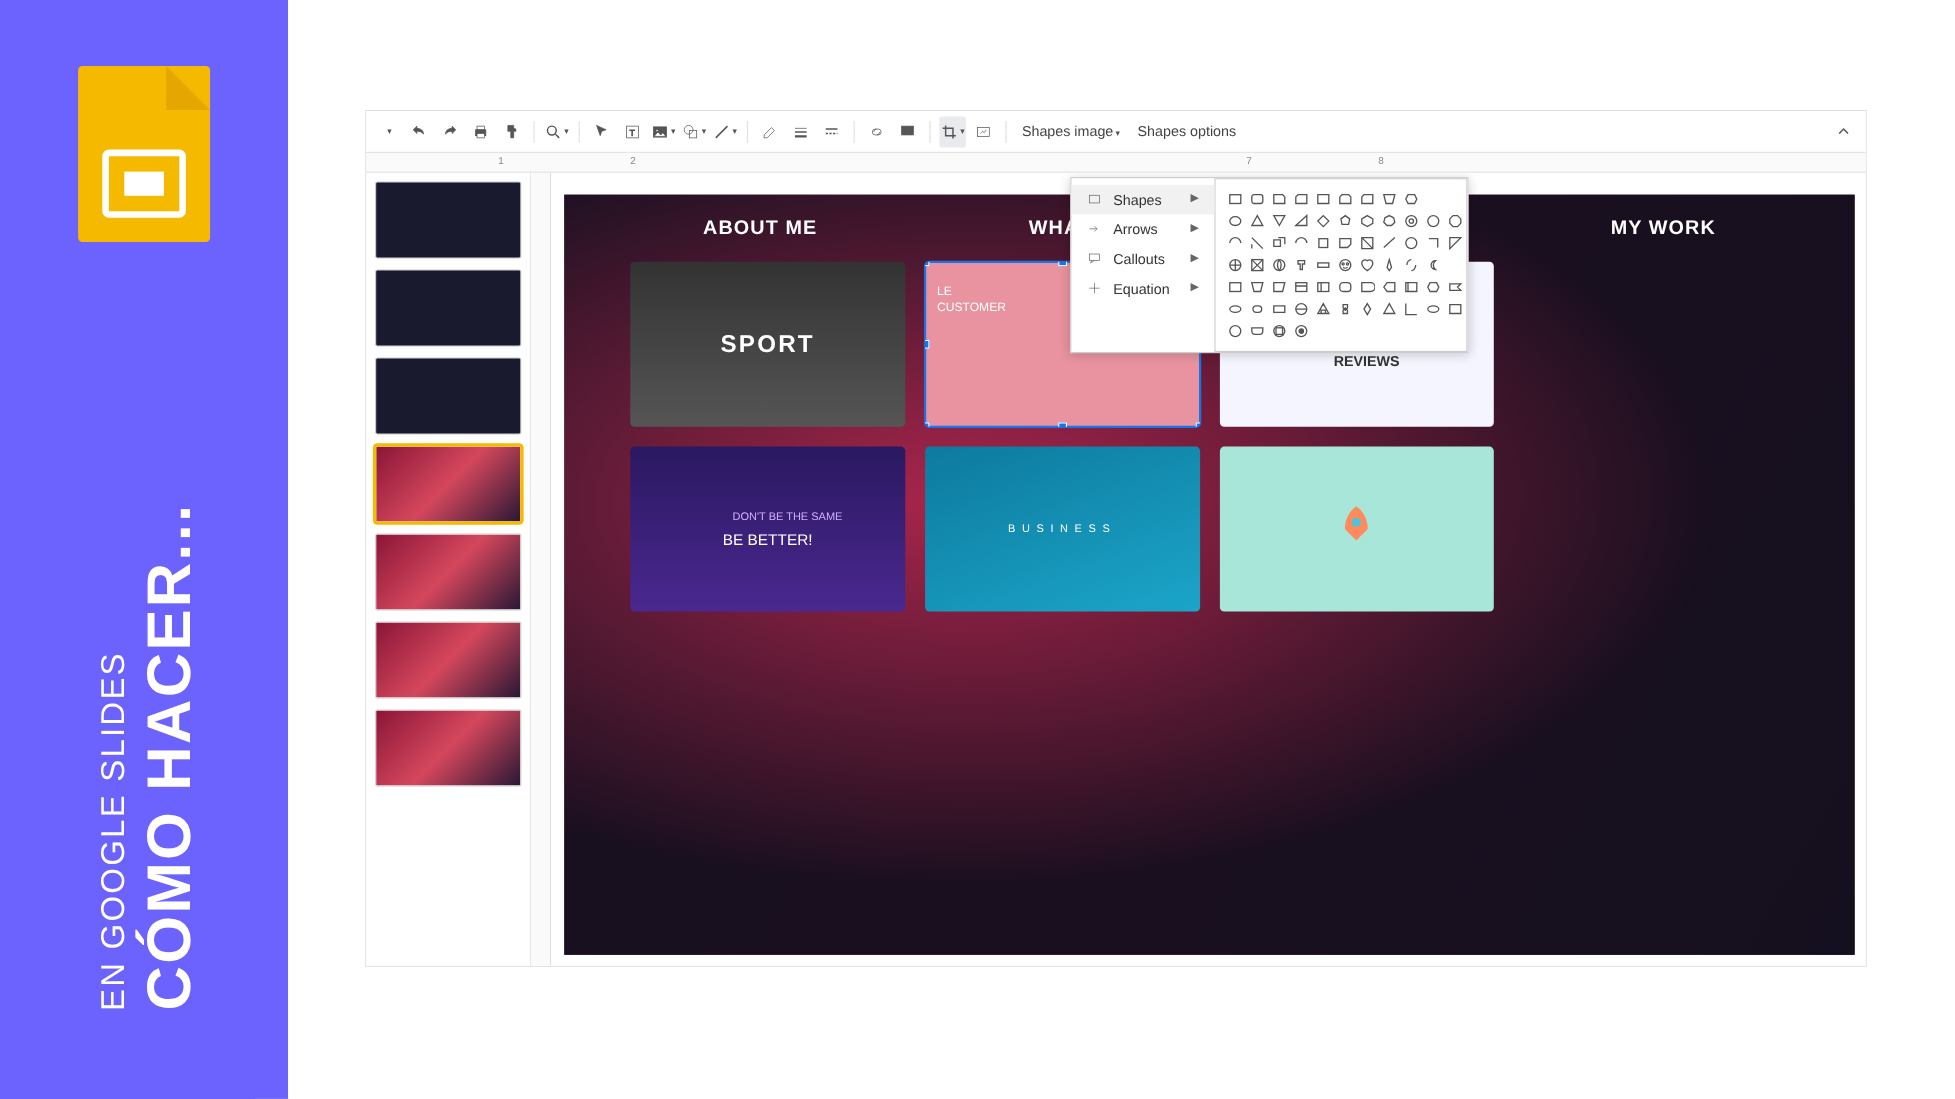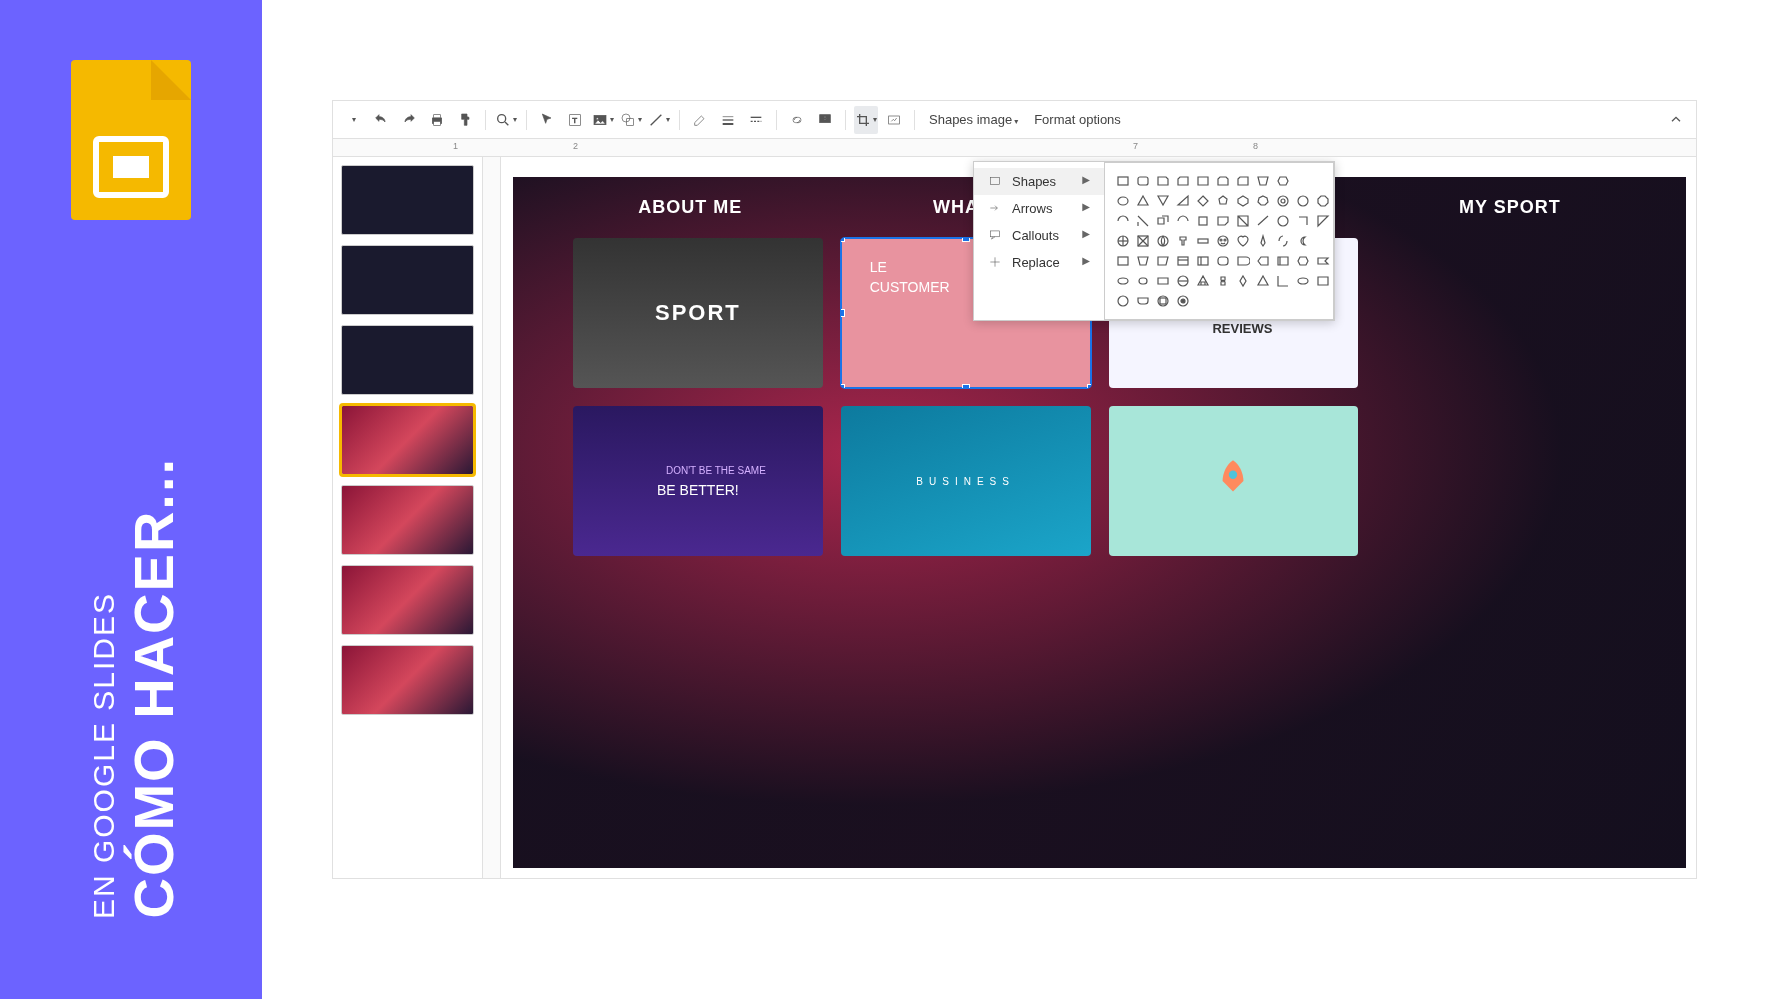--- a/index.html
+++ b/index.html
@@ -196,21 +196,21 @@
           <span class="caret">▾</span>
         </div>
     <div class="tb-btn">
           <svg class="ico" viewBox="0 0 24 24">
             <rect x="4" y="6" width="16" height="12" fill="none" stroke="#555"></rect>
             <path d="M8 14l3-3 2 2 3-4" fill="none" stroke="#555"></path>
           </svg>
         </div>
     <div class="tb-sep"></div>
     <div class="tb-text"><span>Shapes image</span><span class="caret">▾</span></div>
-    <div class="tb-text">Format options</div>
+    <div class="tb-text">Shapes options</div>
     <div class="tb-btn collapse-arrow">
           <svg class="ico" viewBox="0 0 24 24">
             <path d="M6 14l6-6 6 6" fill="none" stroke="#555" stroke-width="2"></path>
           </svg>
         </div>
   </div>
 
   <div class="ruler">
     <span style="left:120px">1</span>
     <span style="left:240px">2</span>
@@ -230,28 +230,28 @@
       <div class="thumb red"></div>
     </div>
 
     <div class="canvas-area">
       <div class="vruler"></div>
       <div class="slide">
         <div class="nav-tabs">
           <span>ABOUT ME</span>
           <span>WHAT I DO</span>
           <span style="opacity:0.7">NCE</span>
-          <span>MY SPORT</span>
+          <span>MY WORK</span>
         </div>
         <div class="cards">
           <div class="card sport">
                 <span>SPORT</span>
               </div>
           <div class="card pink selected">
-            <div style="position:absolute;top:20px;left:29px;color:#fff;font-size:14px;line-height:1.4;">
+            <div style="position:absolute;top:20px;left:11px;color:#fff;font-size:11px;line-height:1.4;">
               <div>LE</div>
               <div>CUSTOMER</div>
             </div>
             <div class="sel-handle tl"></div>
             <div class="sel-handle tm"></div>
             <div class="sel-handle tr"></div>
             <div class="sel-handle lm"></div>
             <div class="sel-handle rm"></div>
             <div class="sel-handle bl"></div>
             <div class="sel-handle bm"></div>
@@ -299,21 +299,21 @@
                   <rect x="4" y="5" width="16" height="10" fill="none" stroke="#555"></rect>
                   <path d="M8 15l-2 4 6-4" fill="none" stroke="#555"></path>
                 </svg>
             <span>Callouts</span>
             <span class="arrow">▶</span>
           </div>
           <div class="menu-item">
             <svg width="14" height="14" viewBox="0 0 24 24">
                   <path d="M12 4v16M4 12h16" stroke="#555"></path>
                 </svg>
-            <span>Replace</span>
+            <span>Equation</span>
             <span class="arrow">▶</span>
           </div>
         </div>
         <div class="shape-submenu" id="shapes-grid">
 
         <div class="shape-icon">
                 <svg viewBox="0 0 14 14">
                   <rect x="2" y="3" width="10" height="8"></rect>
                 </svg>
               </div>

